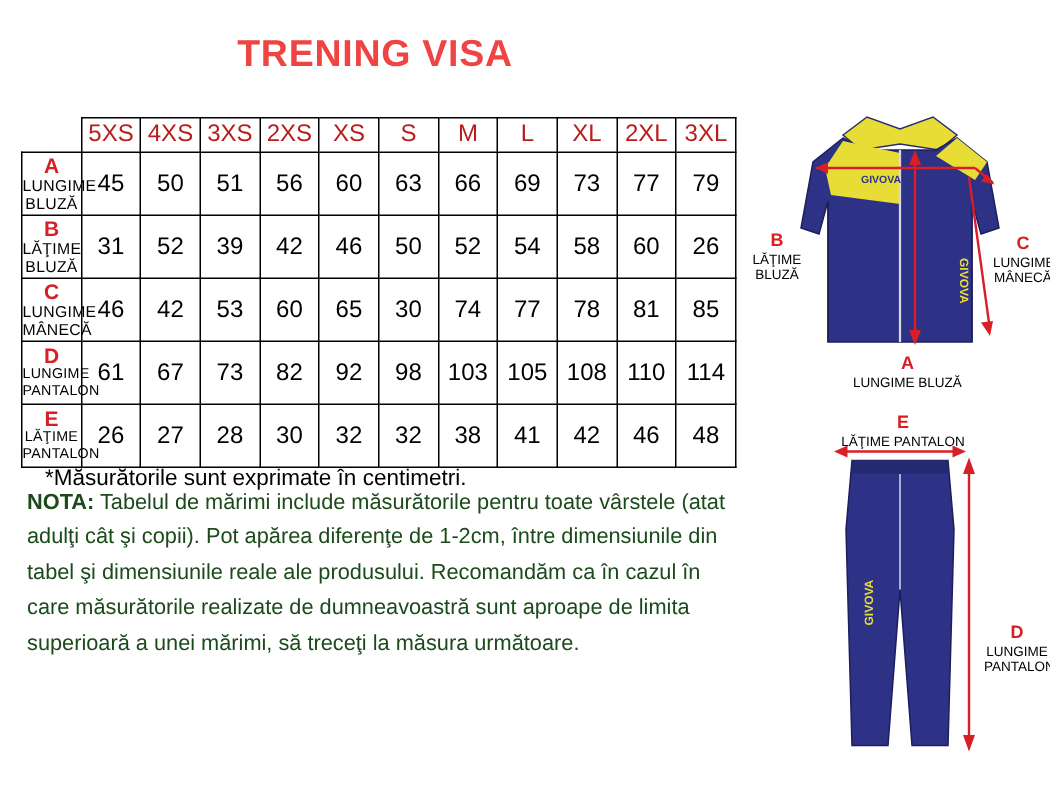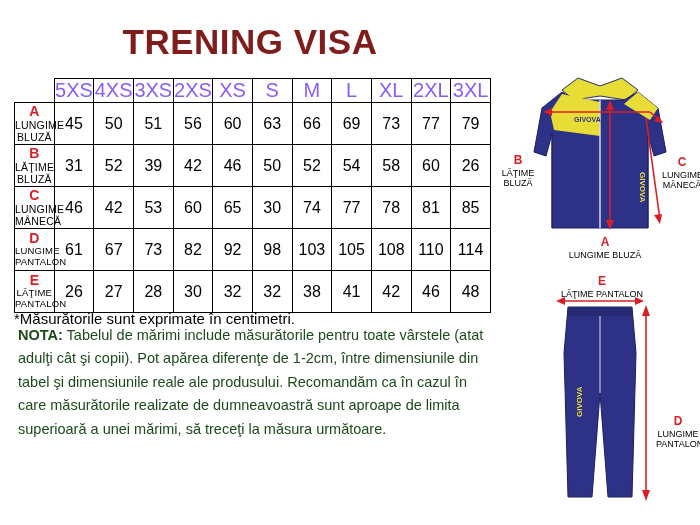--- a/index.html
+++ b/index.html
@@ -20,23 +20,23 @@
     height: 525px;
   }
 
   
   .title {
     position: absolute;
     left: 0;
     top: 22px;
     width: 500px;
     text-align: center;
-    font-size: 35px;
+    font-size: 25px;
     font-weight: bold;
-    color: #7f1d1d;
+    color: #ef4444;
     letter-spacing: 0.5px;
   }
 
   
   .table-wrap {
     position: absolute;
     left: 14px;
     top: 78px;
     width: 477px;
   }
@@ -47,24 +47,24 @@
   }
   table.size-table td, table.size-table th {
     border: 1px solid #000000;
     text-align: center;
     vertical-align: middle;
     font-weight: normal;
     padding: 0;
   }
   .hdr-row td {
     border: none;
-    font-size: 20px;
+    font-size: 16px;
     font-weight: bold;
     height: 22px;
-    color: #8b5cf6;
+    color: #b91c1c;
   }
   .hdr-row td.corner {
     border: none;
   }
   .rowlabel {
     width: 86px;
     height: 41px;
     line-height: 1.05;
     padding: 2px 1px;
   }
@@ -87,21 +87,21 @@
   }
   .val {
     font-size: 16px;
     height: 41px;
     color: #000;
   }
 
   
   .note-star {
     position: absolute;
-    left: 14px;
+    left: 30px;
     top: 310px;
     font-size: 15px;
     color: #000;
   }
   .nota {
     position: absolute;
     left: 18px;
     top: 324px;
     width: 480px;
     font-size: 14.5px;

